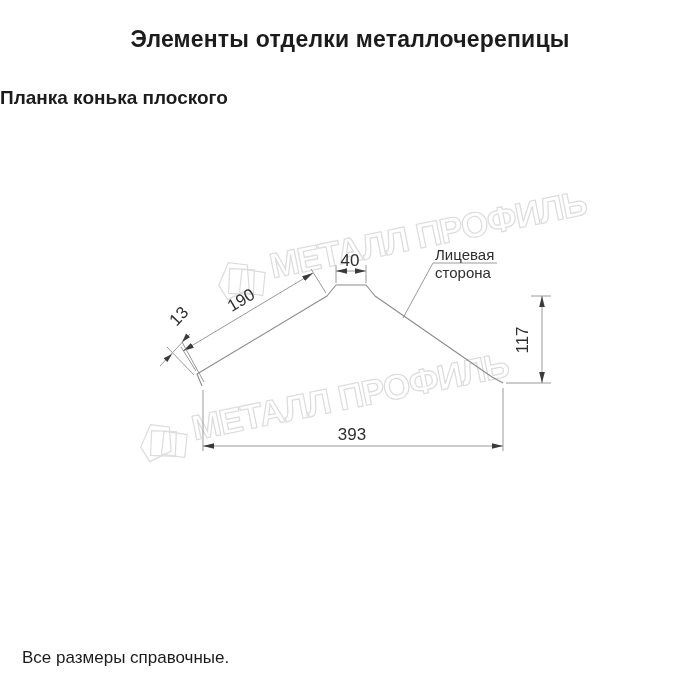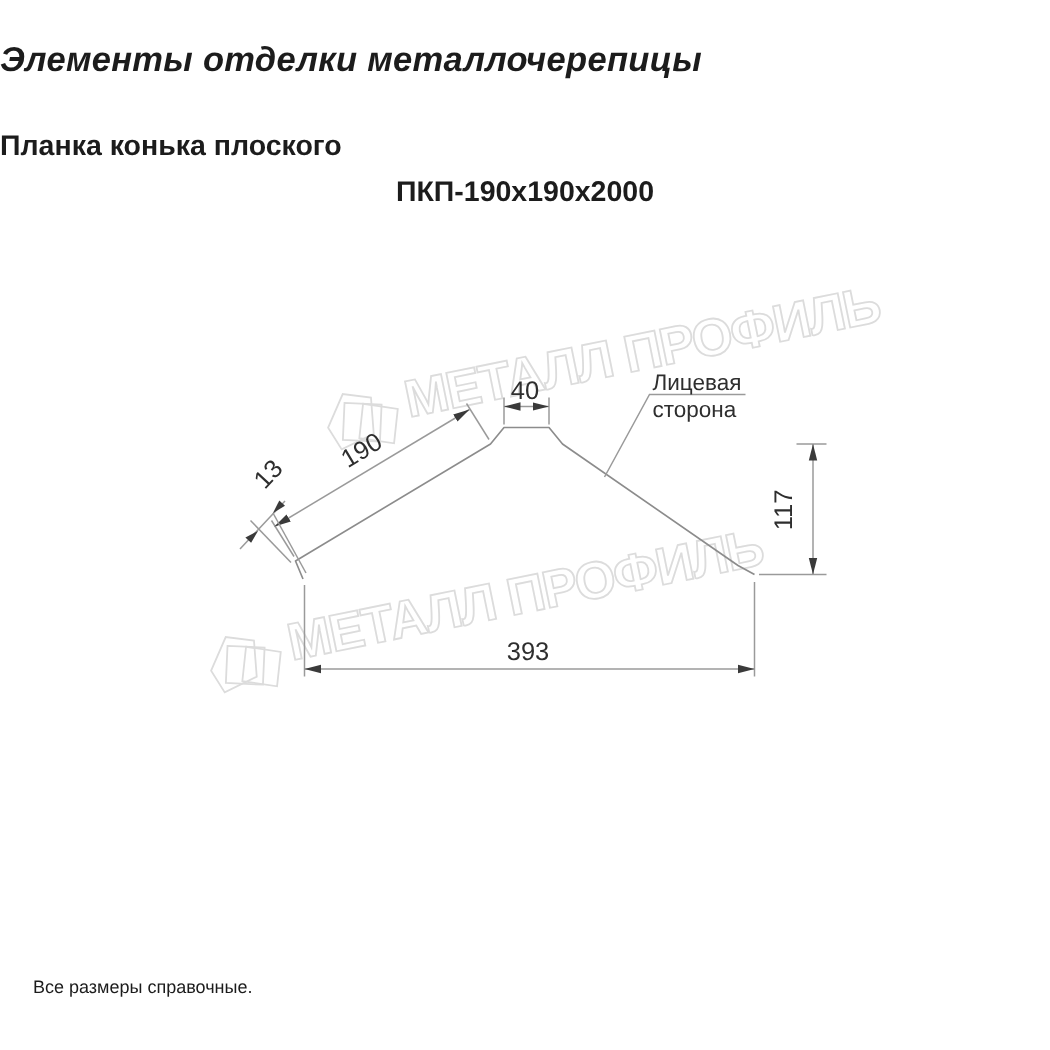--- a/index.html
+++ b/index.html
@@ -1,38 +1,37 @@
 <!DOCTYPE html>
 <html><head>
 <meta charset="utf-8">
 <style>
   html,body{margin:0;padding:0;background:#ffffff;}
   #page{position:relative;width:700px;height:700px;background:#ffffff;overflow:hidden;
         font-family:"Liberation Sans", sans-serif;color:#1c1c1c;}
-  .title{position:absolute;left:0;top:26px;width:700px;text-align:left;
-         font-size:23px;font-weight:bold;letter-spacing:0.2px;font-style:italic;}
+  .title{position:absolute;left:0;top:26px;width:700px;text-align:center;
+         font-size:23px;font-weight:bold;letter-spacing:0.2px;}
   .subtitle{position:absolute;left:0;top:87px;width:700px;
             font-size:19px;font-weight:bold;}
   .pcode{position:absolute;left:0;top:118px;width:700px;text-align:center;
          font-size:19px;font-weight:bold;}
-  .footer{position:absolute;left:22px;top:651px;font-size:12px;line-height:14px;color:#1c1c1c;}
+  .footer{position:absolute;left:22px;top:651px;font-size:17px;line-height:14px;color:#1c1c1c;}
   svg{position:absolute;left:0;top:0;}
   svg text{font-family:"Liberation Sans", sans-serif;}
   .dimtext{font-size:17px;fill:#2e2e2e;}
   .leadtext{font-size:15px;fill:#2e2e2e;}
   .wmtext{font-size:35px;font-weight:bold;letter-spacing:-1px;}
 </style>
 </head>
 <body>
 
 <div id="page">
 
   <div class="title">Элементы отделки металлочерепицы</div>
   <div class="subtitle">Планка конька плоского</div>
-  <div class="pcode">ПКП-190x190x2000</div>
 
   <svg width="700" height="700" viewBox="0 0 700 700">
     <defs>
       <marker id="dimArrow" markerWidth="12" markerHeight="8" refX="11" refY="4" orient="auto-start-reverse" markerUnits="userSpaceOnUse">
         <path d="M11,4 L0,1.2 L0,6.8 Z" fill="#3a3a3a"></path>
       </marker>
     </defs>
 
     <g stroke="#dcdcdc" fill="none" stroke-width="1.2" transform="translate(212,262) rotate(-11.5)">
       <path d="M2,24 L16,4 L34,10 L31,34 L8,40 Z"></path>

